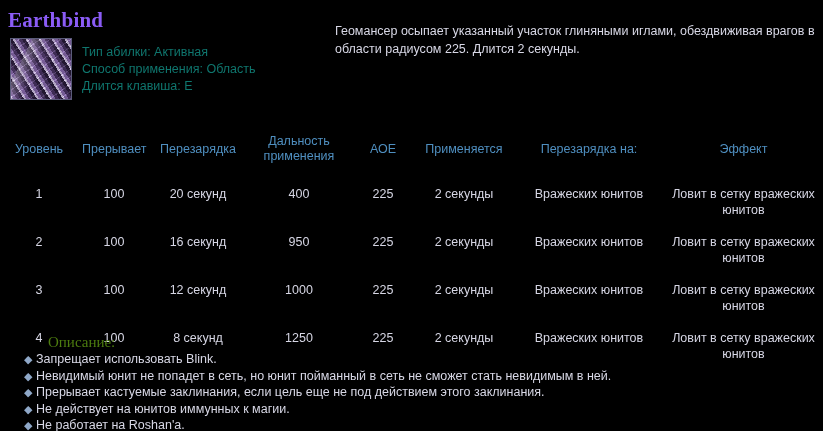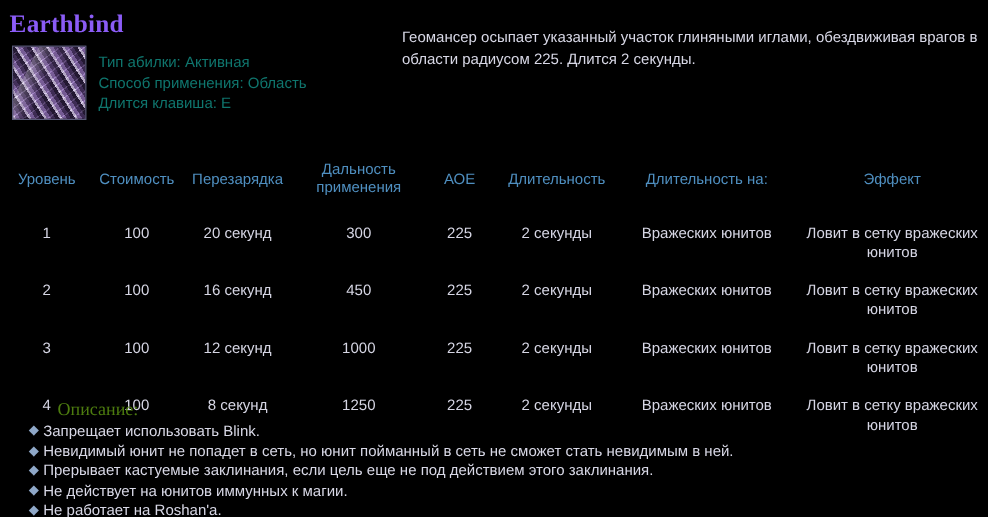--- a/index.html
+++ b/index.html
@@ -199,45 +199,45 @@
           <col class="c2">
           <col class="c3">
         <col class="c4">
           <col class="c5">
           <col class="c6">
           <col class="c7">
       </colgroup>
       <thead>
         <tr>
           <th>Уровень</th>
-          <th>Стоимость</th>
+          <th>Прерывает</th>
           <th>Перезарядка</th>
           <th>Дальность применения</th>
           <th>АОЕ</th>
-          <th>Длительность</th>
-          <th>Длительность на:</th>
+          <th>Применяется</th>
+          <th>Перезарядка на:</th>
           <th>Эффект</th>
         </tr>
       </thead>
       <tbody>
         <tr>
           <td>1</td>
           <td>100</td>
           <td>20 секунд</td>
-          <td>300</td>
+          <td>400</td>
           <td>225</td>
           <td>2 секунды</td>
           <td>Вражеских юнитов</td>
           <td>Ловит в сетку вражеских юнитов</td>
         </tr>
         <tr>
           <td>2</td>
           <td>100</td>
           <td>16 секунд</td>
-          <td>450</td>
+          <td>950</td>
           <td>225</td>
           <td>2 секунды</td>
           <td>Вражеских юнитов</td>
           <td>Ловит в сетку вражеских юнитов</td>
         </tr>
         <tr>
           <td>3</td>
           <td>100</td>
           <td>12 секунд</td>
           <td>1000</td>

